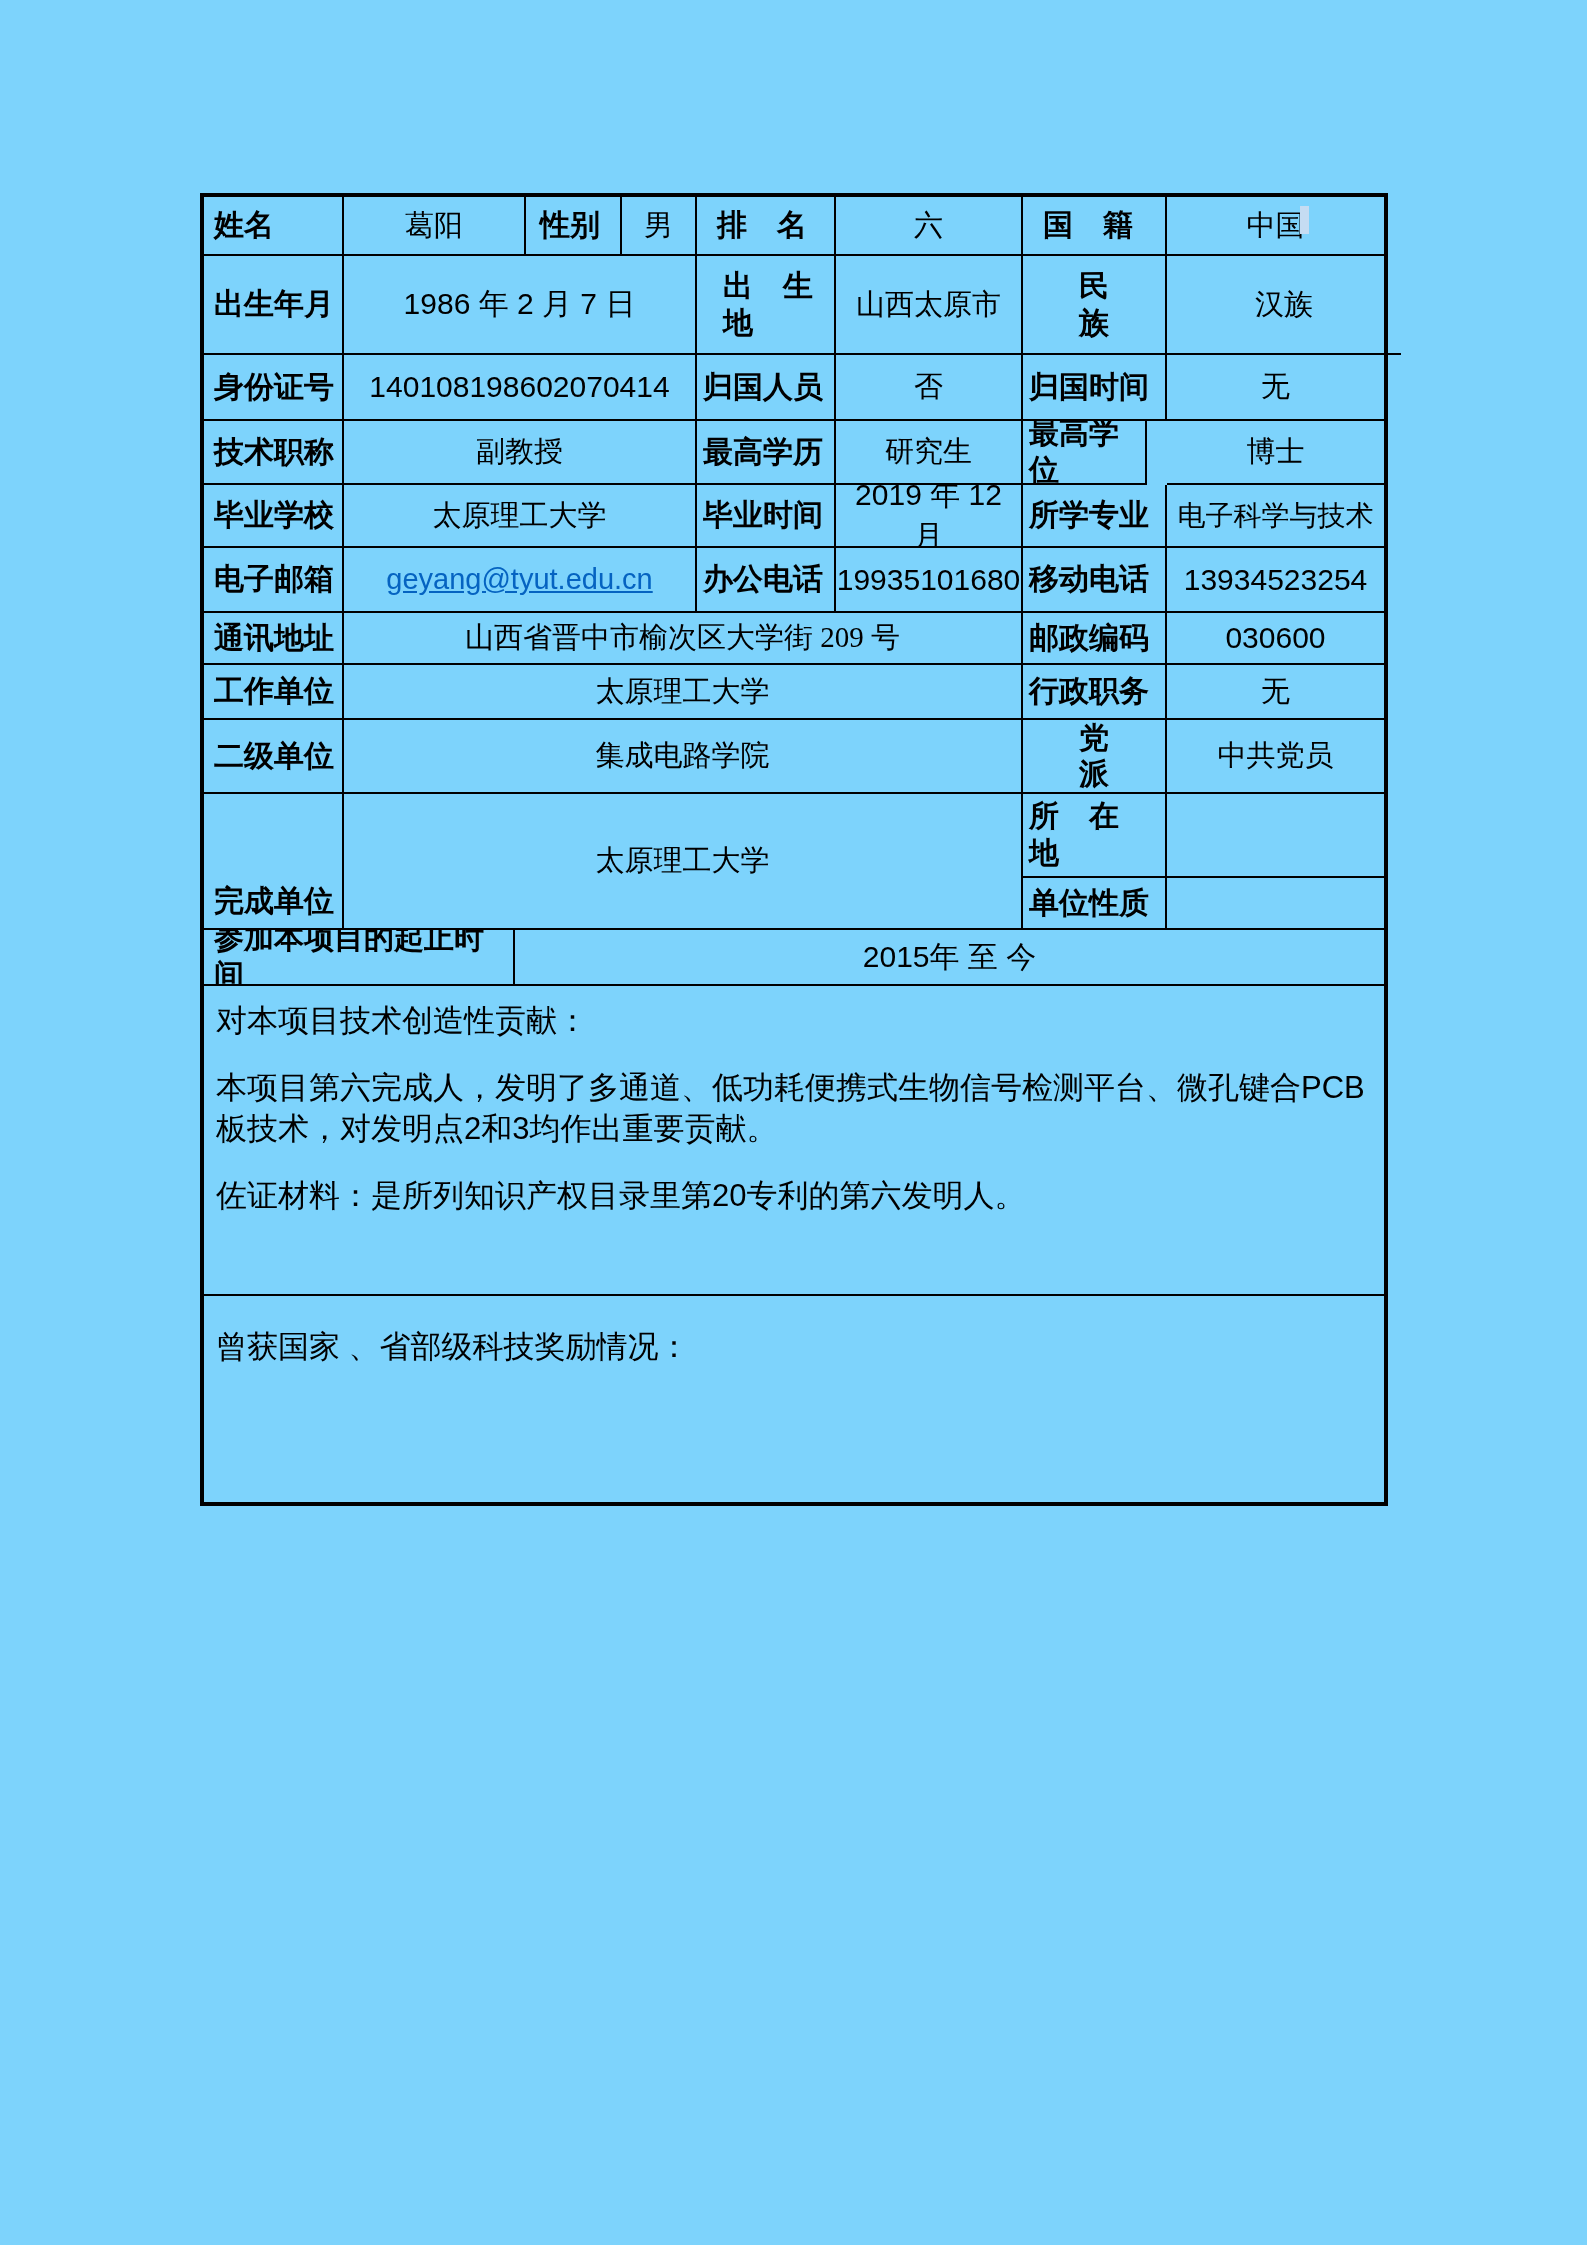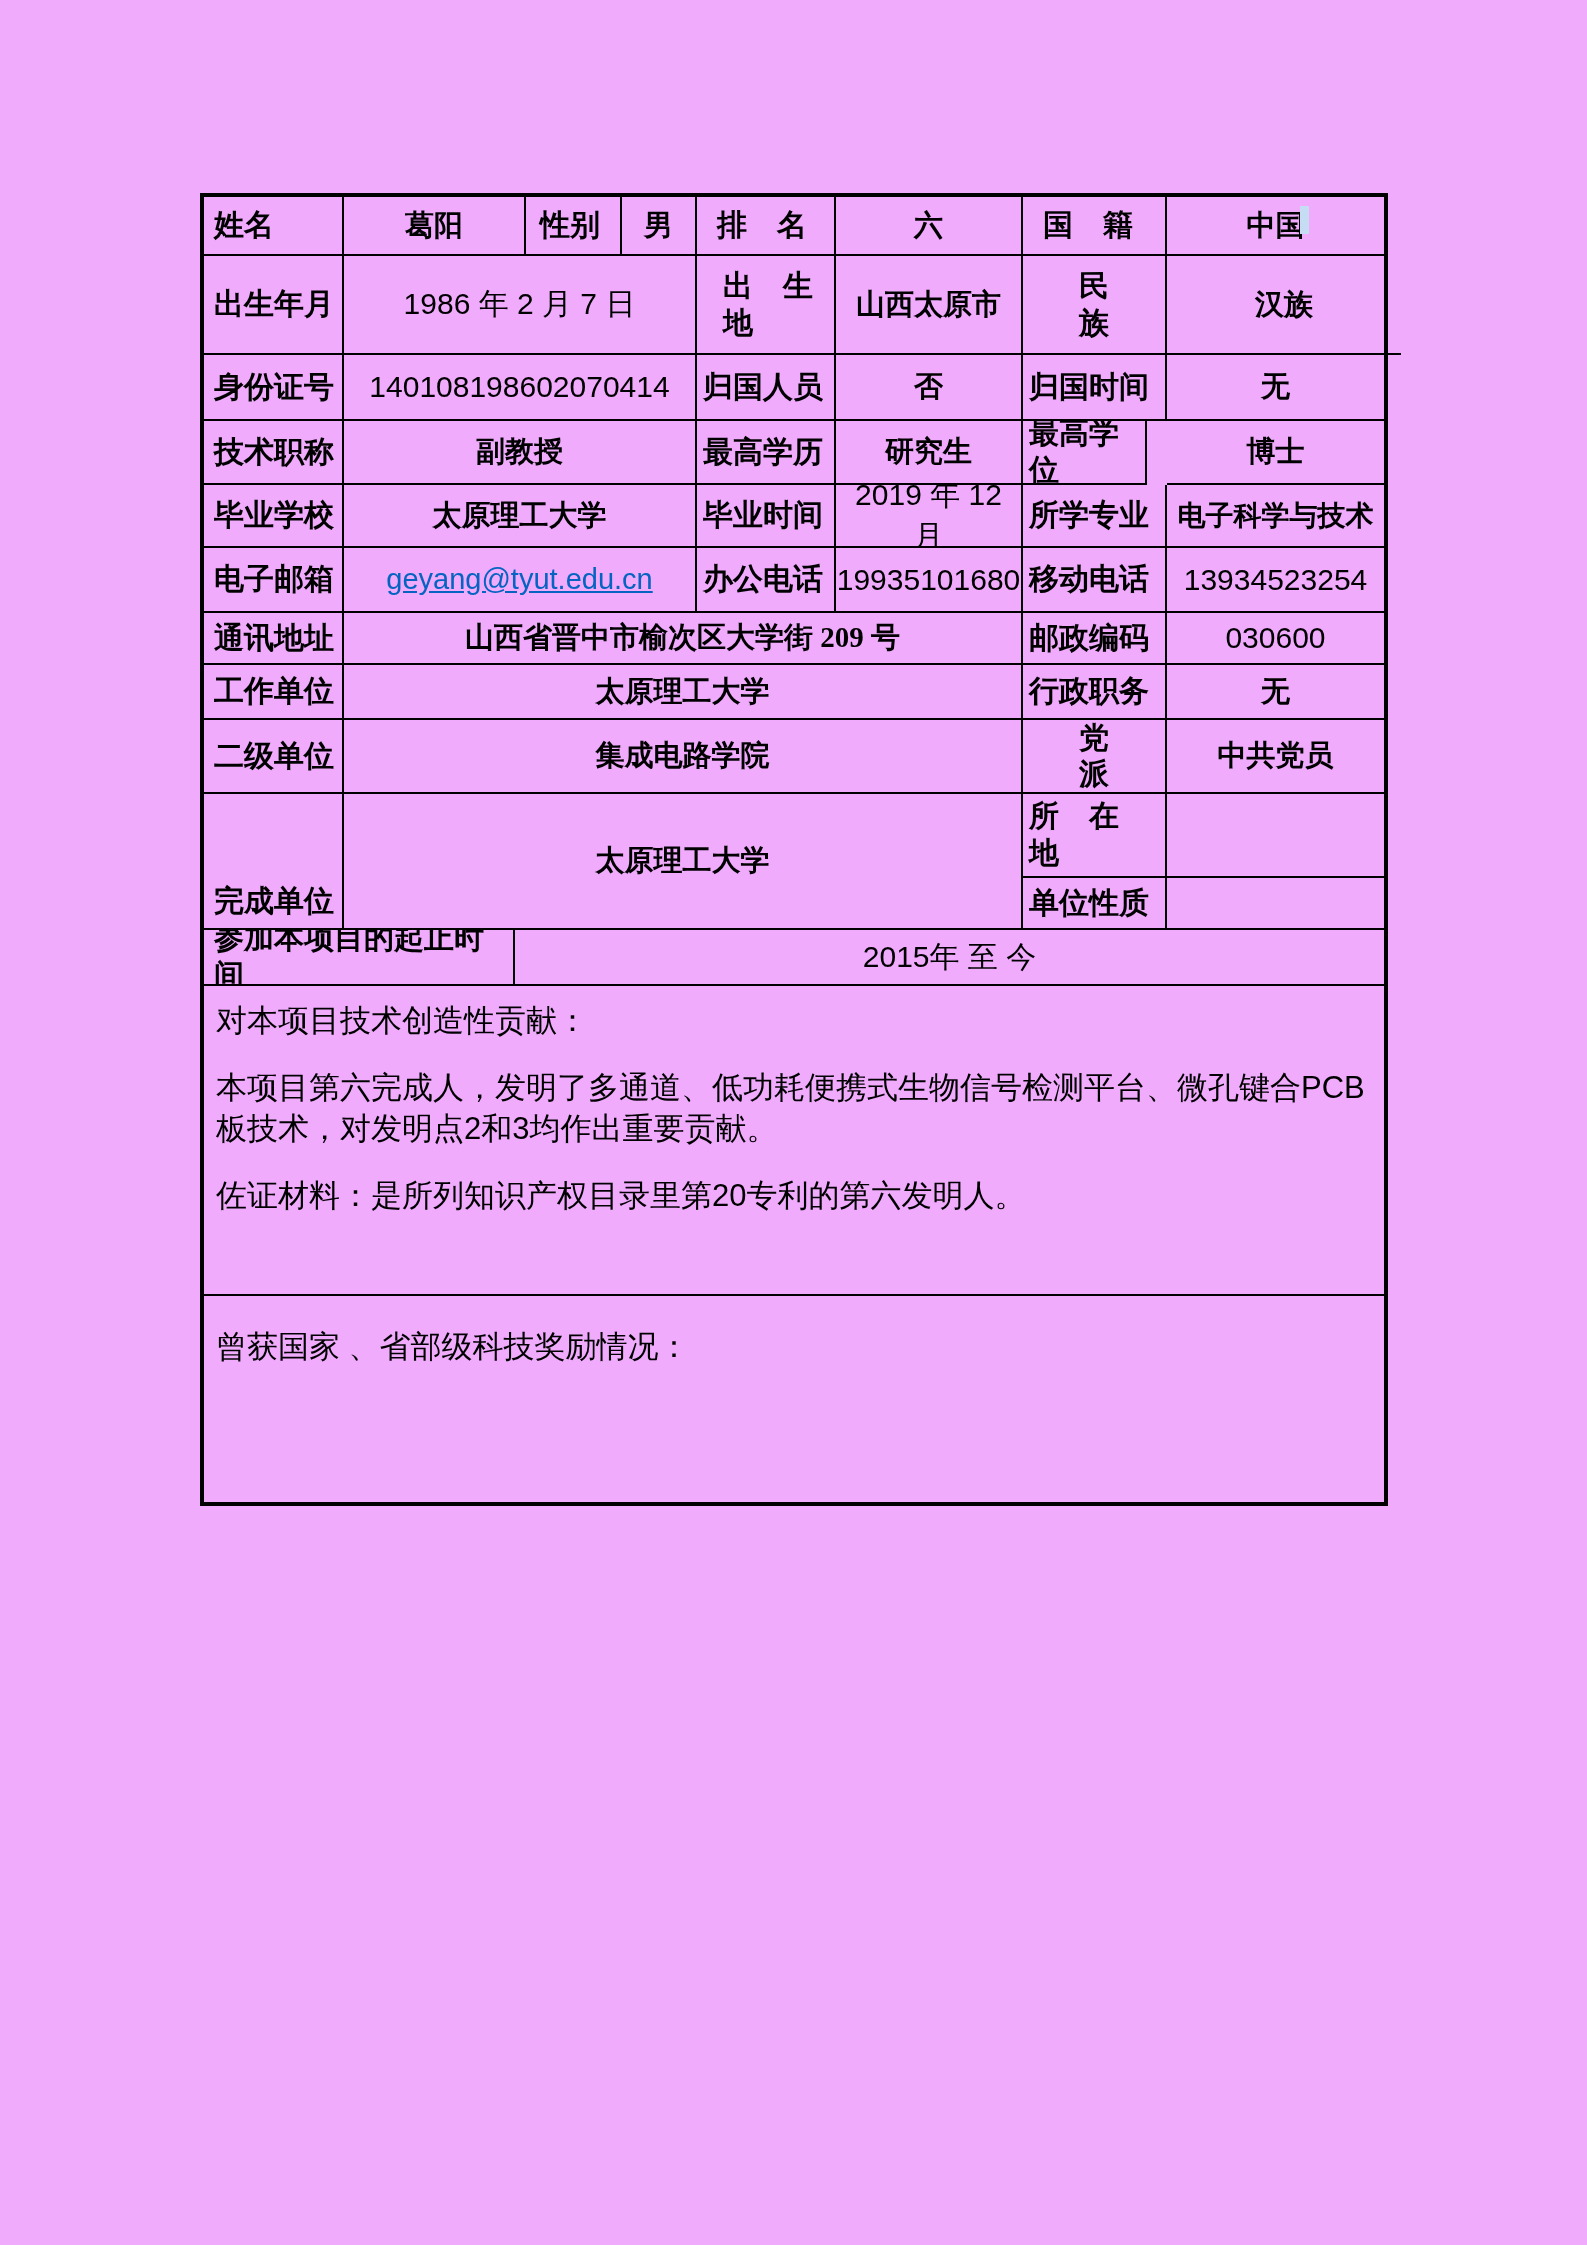--- a/index.html
+++ b/index.html
@@ -1,28 +1,28 @@
 <!DOCTYPE html>
 <html><head>
 <meta charset="utf-8">
 <style>
   html,body{margin:0;padding:0;background:#fff;}
-  .page{position:relative;width:1587px;height:2245px;background:#f0abfc;overflow:hidden;
+  .page{position:relative;width:1587px;height:2245px;background:#7dd3fc;overflow:hidden;
         font-family:"Liberation Sans",sans-serif;color:#000;}
   .tbl{position:absolute;left:200px;top:193px;width:1188px;height:1313px;
        border:4px solid #000;box-sizing:border-box;}
   .c{position:absolute;box-sizing:border-box;border-right:2px solid #000;border-bottom:2px solid #000;
      display:flex;align-items:center;overflow:hidden;}
   .nr{border-right:none;}
   .nb{border-bottom:none;}
   .lbl{font-family:"Liberation Sans",sans-serif;font-weight:600;font-size:30px;
        line-height:1.22;white-space:pre-line;padding-left:10px;}
   .p6{padding-left:6px;} .p14{padding-left:14px;} .p20{padding-left:20px;} .p26{padding-left:26px;}
   .ctr{justify-content:center;text-align:center;padding-left:0;}
-  .ser{font-family:"Liberation Serif",serif;font-weight:700;font-size:29px;}
+  .ser{font-family:"Liberation Serif",serif;font-weight:400;font-size:29px;}
   .num{font-family:"Liberation Sans",sans-serif;font-weight:400;font-size:30px;}
   .bot{align-items:flex-end;padding-bottom:8px;}
   .link{color:#0563C1;text-decoration:underline;font-family:"Liberation Sans",sans-serif;
         font-size:29px;font-weight:400;}
   .blockcell{display:block;font-family:"Liberation Sans",sans-serif;font-weight:500;
              font-size:31px;line-height:41px;padding:14px 14px 0 12px;}
   .blockcell .para{margin:0 0 26px 0;}
   .sel{position:absolute;background:#c5dcf2;}
 </style>
 </head>

